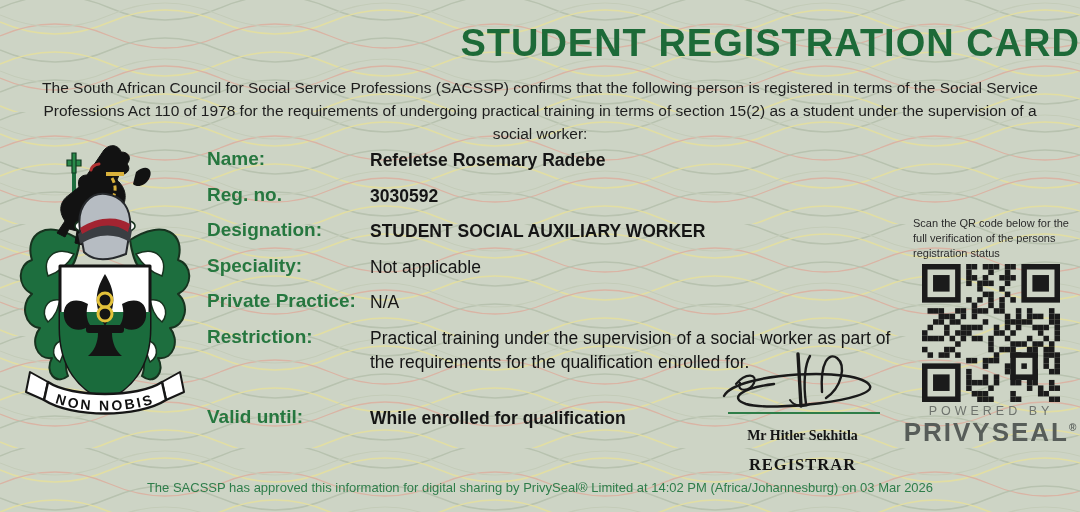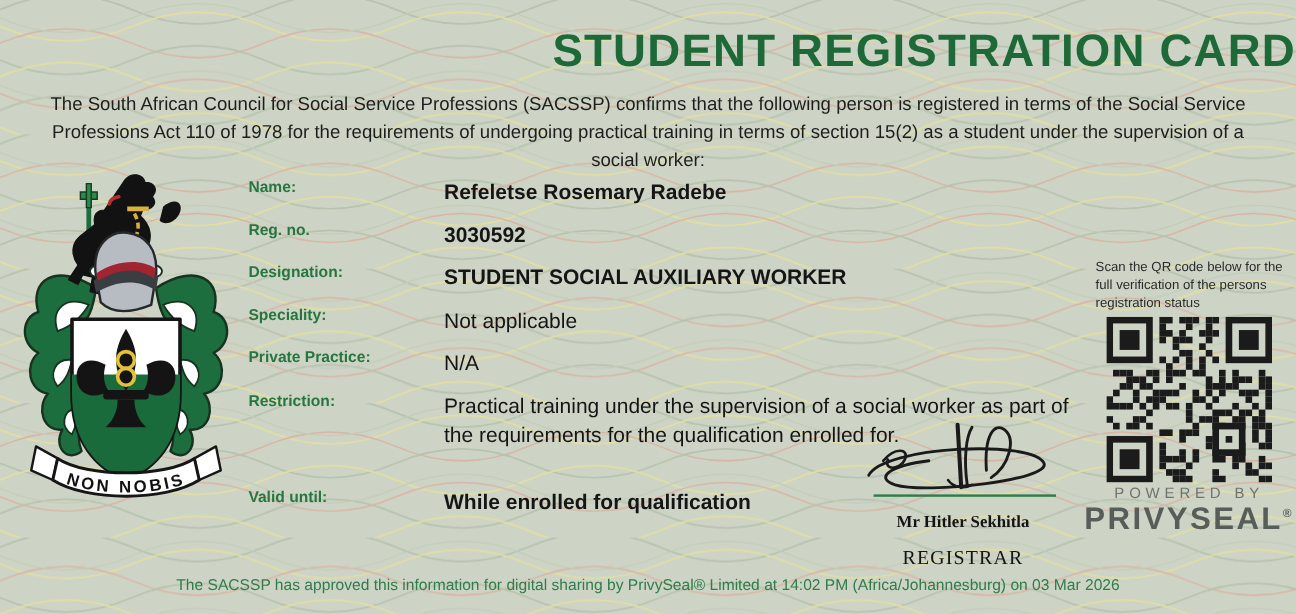--- a/index.html
+++ b/index.html
@@ -5,32 +5,32 @@
   html,body{margin:0;padding:0;background:#e8e8e8;}
   .card{position:relative;width:1080px;height:512px;background:#cdd4c5;overflow:hidden;
         font-family:"Liberation Sans",sans-serif;color:#1d1d1d;}
   .bg{position:absolute;left:0;top:0;width:1080px;height:512px;}
   .title{position:absolute;top:22px;left:0;width:100%;text-align:right;
          font-size:38px;font-weight:bold;color:#1d6a38;letter-spacing:1px;white-space:nowrap;}
   .intro{position:absolute;top:76px;left:50%;transform:translateX(-50%);width:1012px;
          text-align:center;font-size:15.5px;line-height:23px;color:#1e1e1e;}
   .crest{position:absolute;left:8px;top:142px;width:194px;height:288px;}
   .frow{position:absolute;left:207px;display:flex;align-items:flex-start;}
-  .frow .lbl{width:163px;flex:none;font-weight:bold;font-size:13px;color:#26773f;}
+  .frow .lbl{width:163px;flex:none;font-weight:bold;font-size:19px;color:#26773f;}
   .frow .val{font-size:17.5px;color:#151515;line-height:24px;}
   .frow.b .val{font-weight:bold;}
   .r0{top:148px}.r1{top:184px}.r2{top:219px}.r3{top:255px}.r4{top:290px}
   .r5{top:326px}.r5 .val{width:545px}
   .r6{top:406px}
   .sig-svg{position:absolute;left:702px;top:350px;}
   .sig-line{position:absolute;left:728px;top:412px;width:152px;height:2px;background:#2e7d48;}
   .sig-name{position:absolute;left:690px;top:428px;width:225px;text-align:center;
             font-family:"Liberation Serif",serif;font-weight:bold;font-size:14px;color:#141414;}
   .sig-role{position:absolute;left:690px;top:455px;width:225px;text-align:center;
-            font-family:"Liberation Serif",serif;font-weight:normal;font-size:16.5px;
+            font-family:"Liberation Serif",serif;font-weight:bold;font-size:16.5px;
             letter-spacing:1px;color:#141414;}
   .qr-caption{position:absolute;left:913px;top:216px;width:156px;text-align:left;
               font-size:11px;line-height:15px;color:#2b2b2b;}
   .qr-box{position:absolute;left:922px;top:264px;width:138px;height:138px;}
   .powered{position:absolute;left:901px;top:404px;width:180px;text-align:center;
            font-size:12.5px;letter-spacing:4px;color:#6e736d;white-space:nowrap;}
   .brand{position:absolute;left:896px;top:417px;width:190px;text-align:center;
          font-size:26px;letter-spacing:2px;font-weight:600;color:#575d59;white-space:nowrap;}
   .brand sup{font-size:10px;vertical-align:10px;}
   .footer{position:absolute;left:0;top:480px;width:100%;text-align:center;

